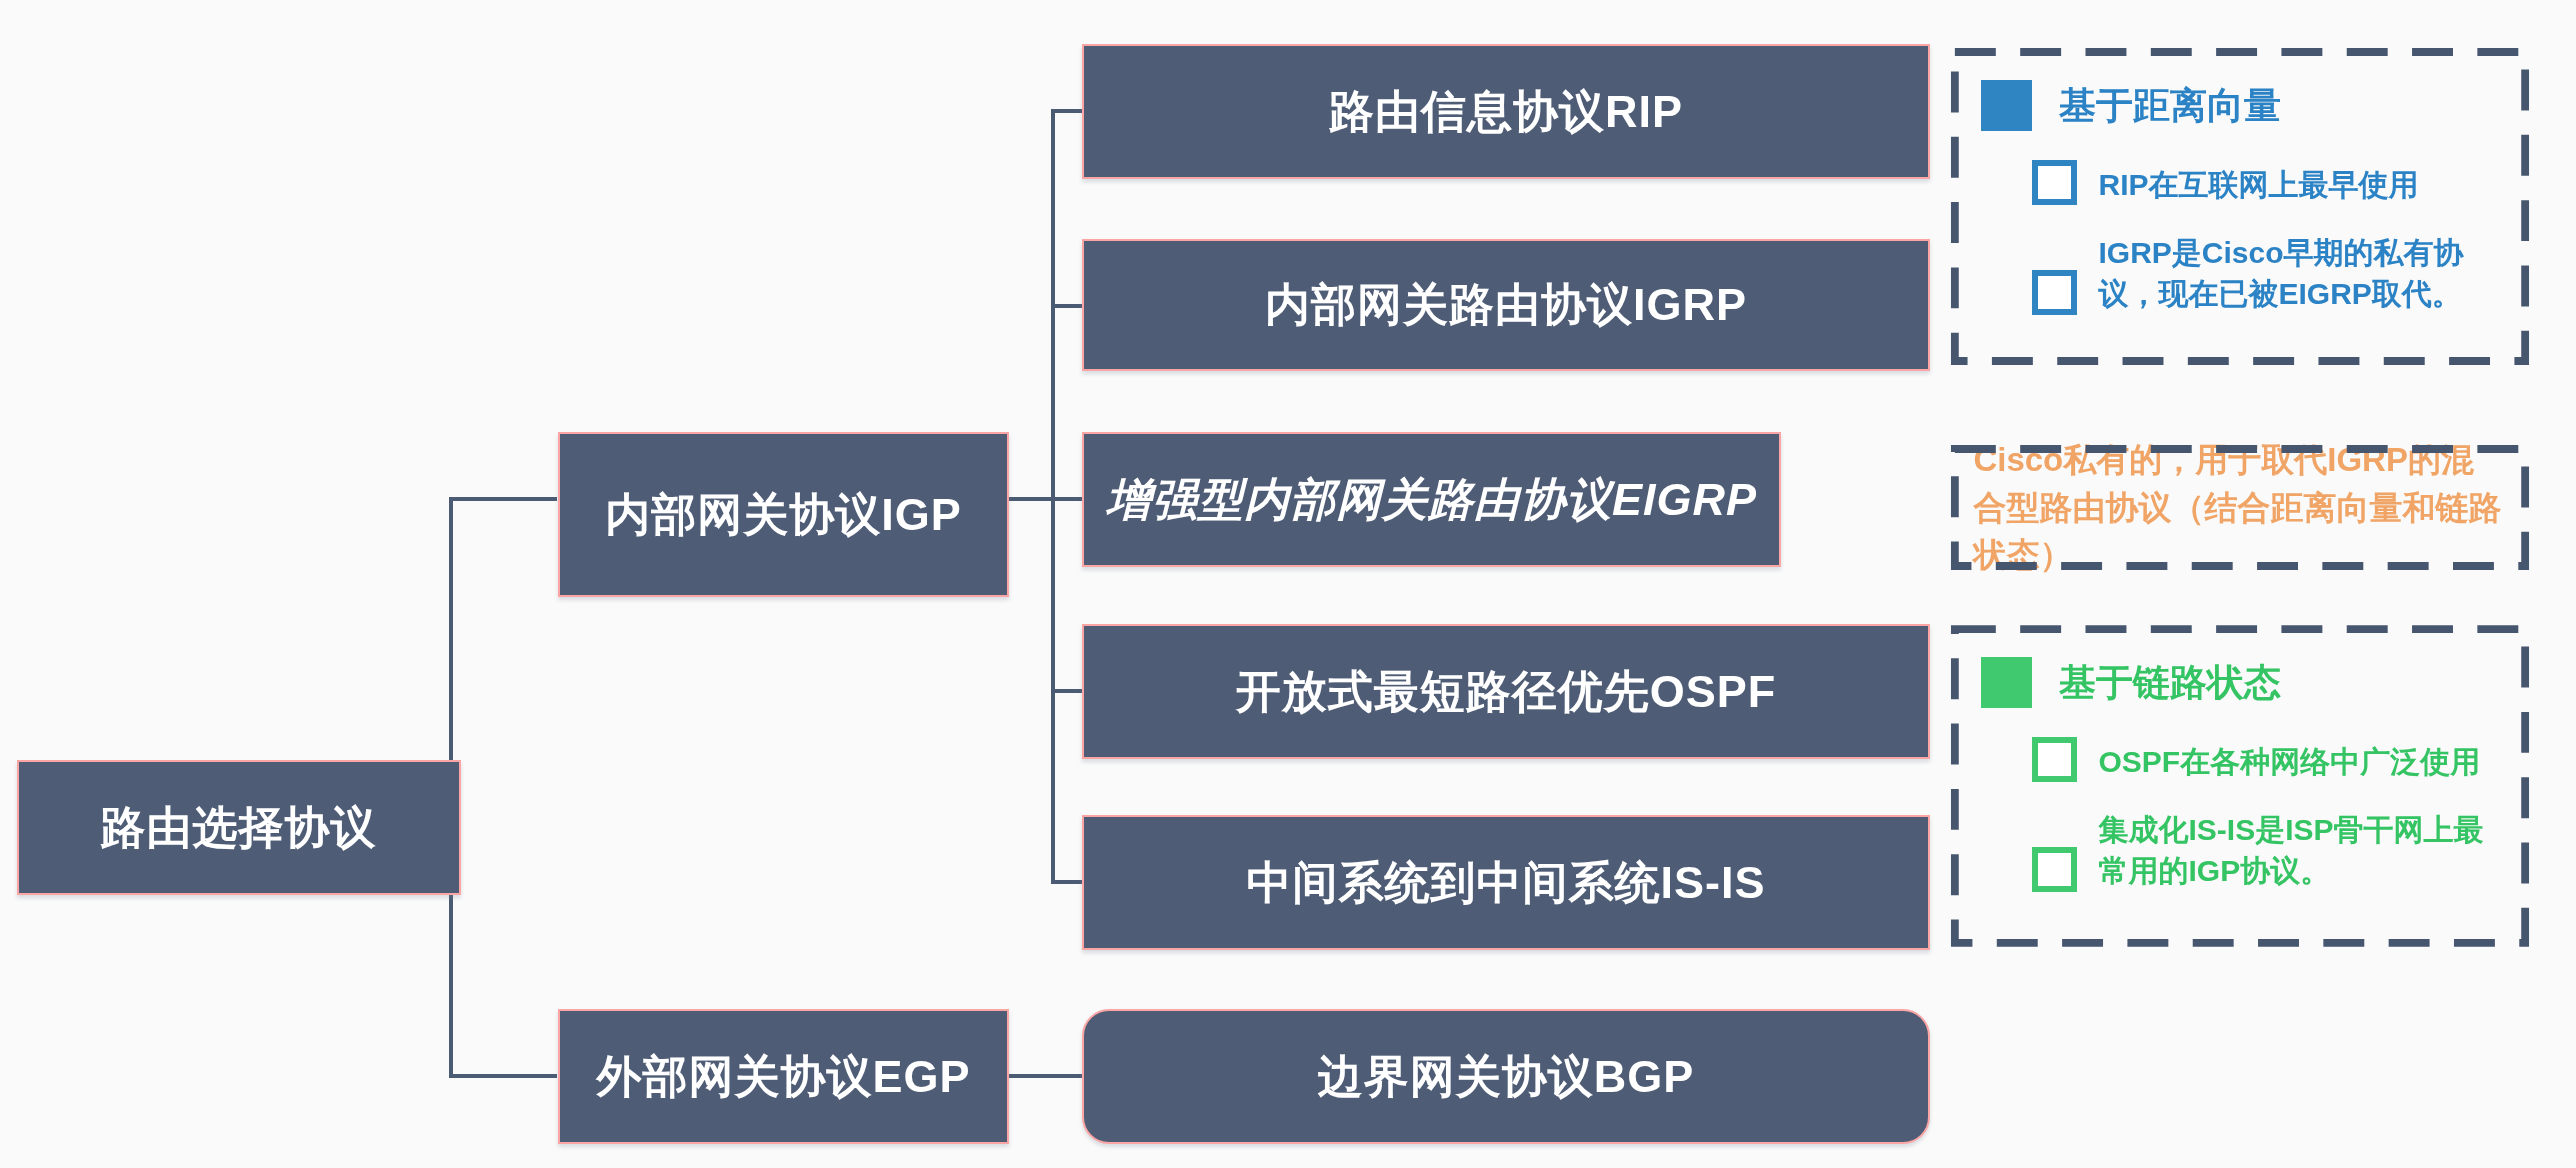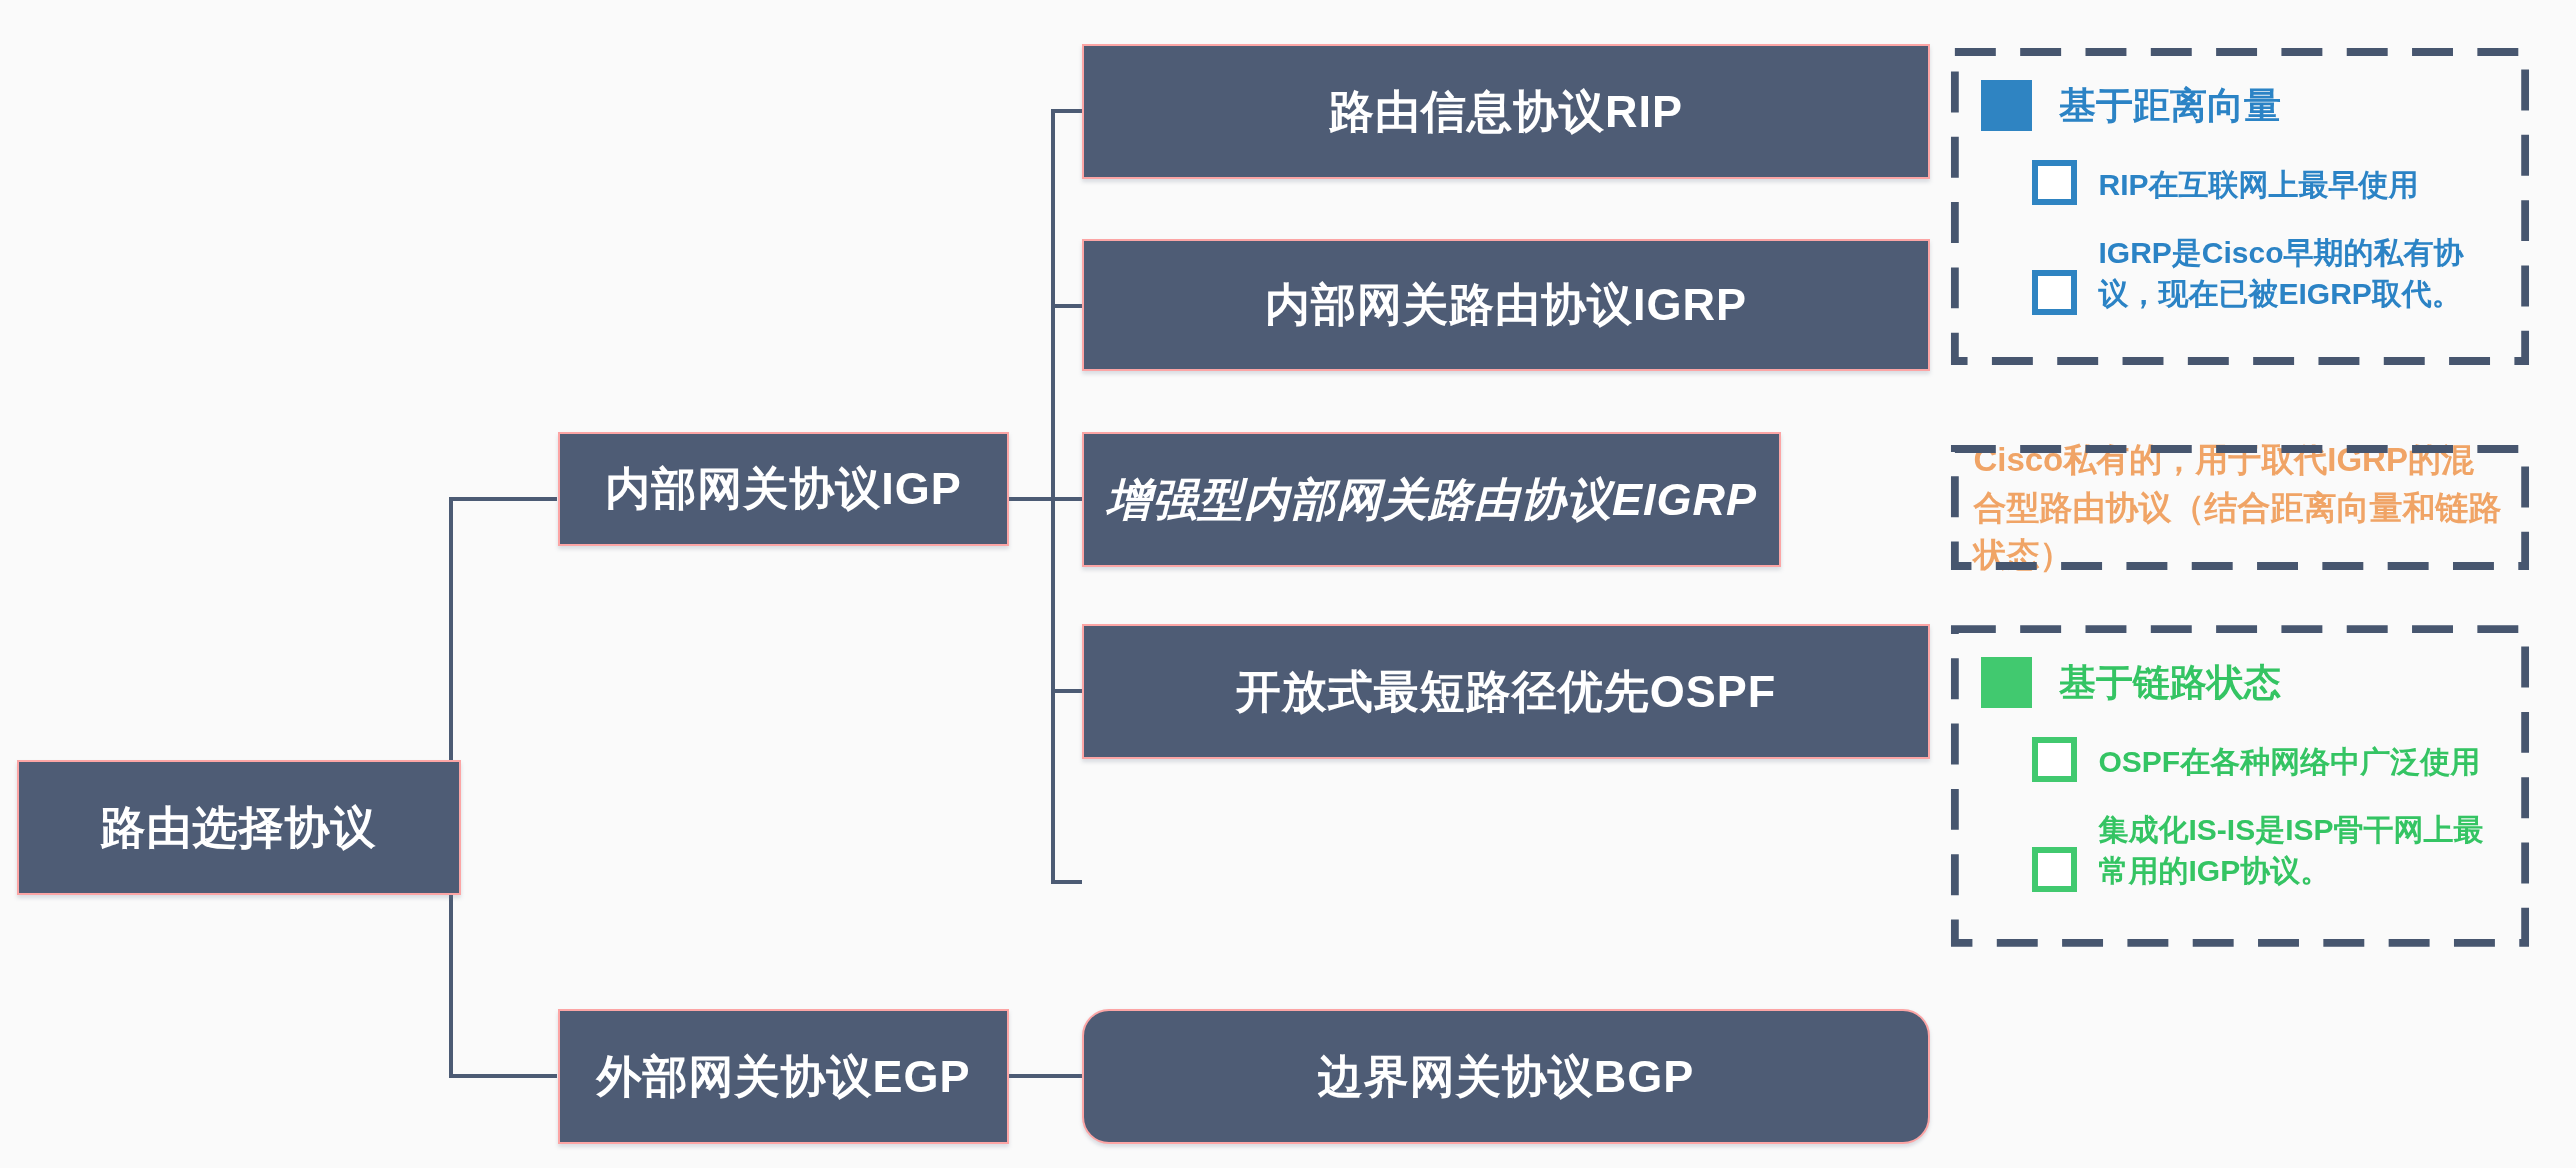--- a/index.html
+++ b/index.html
@@ -25,21 +25,21 @@
     font-weight: 700;
     font-size: 45px;
     letter-spacing: 1px;
     display: flex;
     align-items: center;
     justify-content: center;
     text-align: center;
     box-shadow: 0 2.9px 3.9px rgba(120,130,150,0.25);
   }
   .n-root  { left: 16.6px;   top: 760px;  width: 444px; height: 135px; }
-  .n-igp   { left: 558px;  top: 432px;  width: 451px; height: 114px; }
+  .n-igp   { left: 558px;  top: 432px;  width: 451px; height: 165px; }
   .n-egp   { left: 558px;  top: 1009px; width: 451px; height: 135px; }
   .n-rip   { left: 1082px; top: 44px;   width: 848px; height: 135px; }
   .n-igrp  { left: 1082px; top: 239px;  width: 848px; height: 132px; }
   .n-eigrp { left: 1082px; top: 432px;  width: 699px; height: 135px; font-style: italic; }
   .n-ospf  { left: 1082px; top: 624px;  width: 848px; height: 135px; }
   .n-isis  { left: 1082px; top: 815px;  width: 848px; height: 135px; }
   .n-bgp   { left: 1082px; top: 1009px; width: 848px; height: 135px; border-radius: 27px; }
 
   
   .conn { position: absolute; background: #4c5b74; }
@@ -124,20 +124,21 @@
     <div class="conn h c11"></div>
   </div>
 
   <div class="node n-root">路由选择协议</div>
   <div class="node n-igp">内部网关协议IGP</div>
   <div class="node n-egp">外部网关协议EGP</div>
   <div class="node n-rip">路由信息协议RIP</div>
   <div class="node n-igrp">内部网关路由协议IGRP</div>
   <div class="node n-eigrp">增强型内部网关路由协议EIGRP</div>
   <div class="node n-ospf">开放式最短路径优先OSPF</div>
+  <div class="node n-isis">中间系统到中间系统IS-IS</div>
   <div class="node n-bgp">边界网关协议BGP</div>
 
   <div class="note note-blue">
     <svg class="dash-border" viewBox="0 0 595 327" xmlns="http://www.w3.org/2000/svg">
       <rect x="5" y="5" width="585" height="317" fill="none" stroke="#47566f" stroke-width="8" stroke-dasharray="42 25"></rect>
     </svg>
     <div class="legend-row">
       <span class="swatch sw-blue"></span>
       <span class="legend-title t-blue">基于距离向量</span>
     </div>

